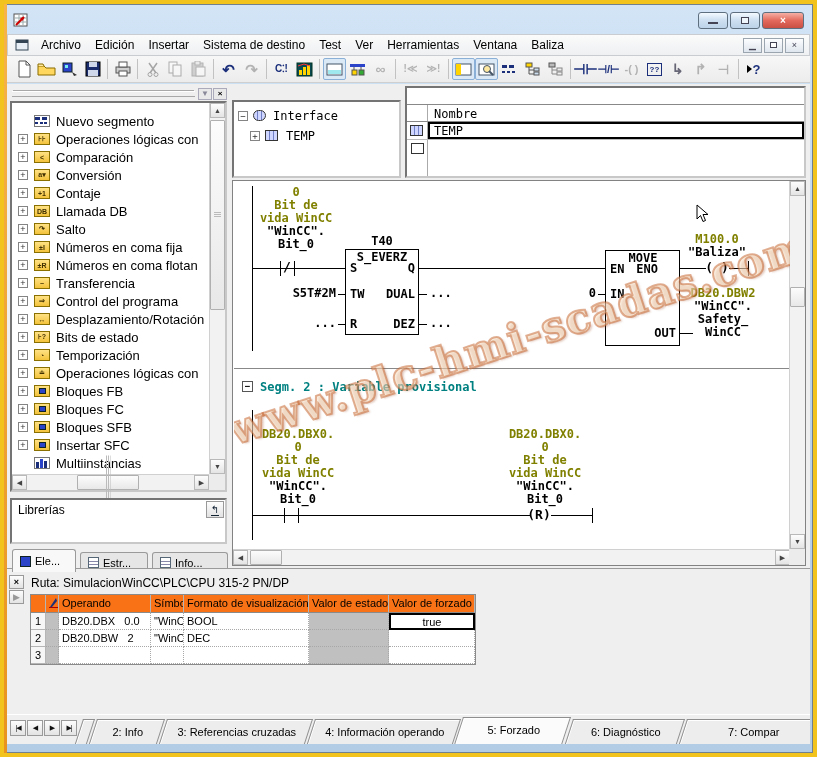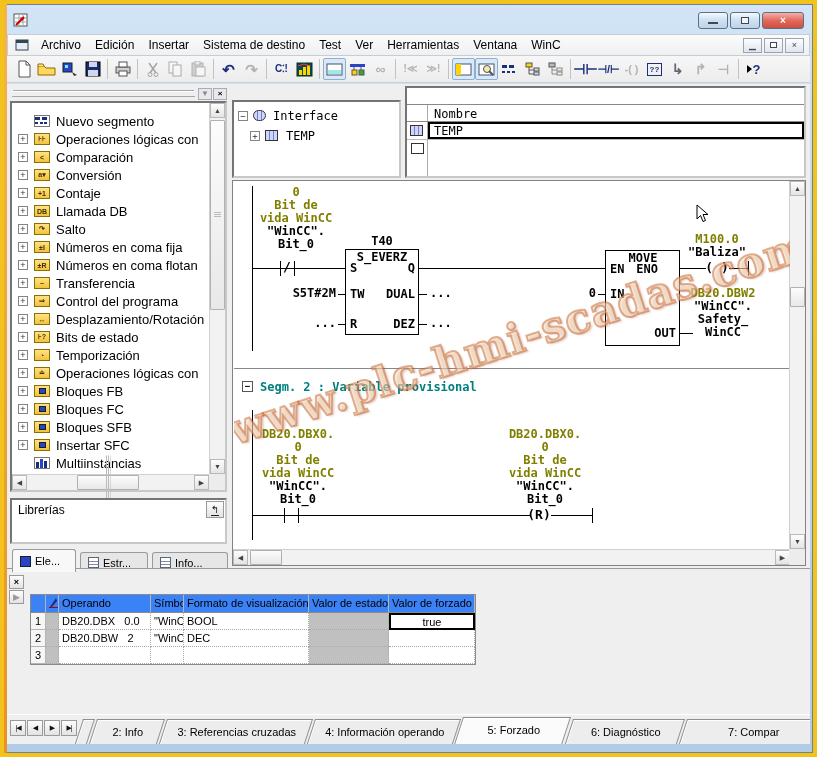--- a/index.html
+++ b/index.html
@@ -78,21 +78,21 @@
 .lbox{position:absolute;border:1px solid #000;background:#fff}
 .ncslash{position:absolute;font:bold 13px "DejaVu Sans Mono",monospace}
 .ncslash::before{content:"/"}
 .segminus{position:absolute;width:11px;height:11px;border:1px solid #555;background:#fff;font:bold 9px "DejaVu Sans Mono",monospace;line-height:9px;text-align:center}
 .segminus::before{content:"−"}
 .watermark{position:absolute;left:-4px;top:225px;width:560px;font:bold 42px "DejaVu Serif",serif;letter-spacing:1px;color:rgba(247,224,196,.55);-webkit-text-stroke:2px rgba(196,98,44,.5);text-shadow:2px 2px 2px rgba(150,60,20,.25);transform:rotate(-18deg);transform-origin:left center;pointer-events:none;white-space:nowrap;z-index:5}
 
 .bpanel{position:absolute;left:7px;top:568px;width:803px;height:146px;background:#efefef;border-top:1px solid #9a9a9a}
 .sqbtn{position:absolute;width:15px;height:14px;border:1px solid #9a9a9a;background:linear-gradient(#fdfdfd,#e3e3e3);font-size:9px;display:flex;align-items:center;justify-content:center}
 .ftable{position:absolute;left:23px;top:25px;display:grid;grid-template-columns:15px 13px 92px 33px 125px 80px 86px;border:1px solid #8a8a8a;background:#fff}
-.th{background:#3b82f6;border-right:1px solid #b5b5b5;border-bottom:1px solid #8a8a8a;font-size:11px;padding:2px 3px;height:18px;white-space:nowrap;overflow:hidden}
+.th{background:#f97316;border-right:1px solid #b5b5b5;border-bottom:1px solid #8a8a8a;font-size:11px;padding:2px 3px;height:18px;white-space:nowrap;overflow:hidden}
 .th.c{text-align:center}
 .td{border-right:1px dotted #a8a8a8;border-bottom:1px dotted #a8a8a8;font-size:11px;padding:2px 3px;height:17px;white-space:pre;overflow:hidden;background:#fff}
 .td.num{background:#f6f6f6;border-right:1px solid #b5b5b5;border-bottom:1px solid #b5b5b5;text-align:center}
 .td.gray{background:#c0c0c0}
 .td.sel{border:2px solid #000;text-align:center;padding:1px 0}
 
 .btabbar{position:absolute;left:7px;top:714px;width:803px;height:30px;background:#efefef;border-top:1px solid #fff;overflow:hidden}
 .navb{position:absolute;top:5px;width:16px;height:16px;border:1px solid #9a9a9a;background:linear-gradient(#fdfdfd,#e3e3e3);font-size:7px;display:flex;align-items:center;justify-content:center;color:#111;letter-spacing:-1px}
 .btab{position:absolute;top:4px;height:26px;background:#ededed;border:1px solid #8f8f8f;border-bottom:none;transform:skewX(-18deg);transform-origin:top;box-shadow:inset 1px 1px 0 #fff}
 .btab .lb{display:block;transform:skewX(18deg);text-align:center;font-size:11px;padding-top:6px;white-space:nowrap}
@@ -131,21 +131,21 @@
       <rect x="1" y="1" width="12" height="3" fill="#345"></rect>
     </svg>
   <span class="menu-item">Archivo</span>
   <span class="menu-item">Edición</span>
   <span class="menu-item">Insertar</span>
   <span class="menu-item">Sistema de destino</span>
   <span class="menu-item">Test</span>
   <span class="menu-item">Ver</span>
   <span class="menu-item">Herramientas</span>
   <span class="menu-item">Ventana</span>
-  <span class="menu-item">WinC</span>
+  <span class="menu-item">Baliza</span>
   <span class="mdibtns">
     <span class="mdib">▁</span>
     <span class="mdib">
         <span style="width:7px;height:6px;border:1px solid #445;background:#fff"></span>
       </span>
     <span class="mdib">×</span>
   </span>
 </div>
 
 <div class="toolbar">
@@ -601,20 +601,21 @@
    <span class="sbtn" style="left:0;top:0">◀</span>
    <span class="sbtn" style="right:0;top:0">▶</span>
    <span class="sthumb" style="left:17px;top:0;width:32px;height:15px"></span>
  </div>
  <div style="position:absolute;right:0;bottom:0;width:16px;height:16px;background:#ececec"></div>
 </div>
 
 <div class="bpanel">
   <span class="sqbtn" style="left:2px;top:6px;font-weight:bold">×</span>
   <span class="sqbtn" style="left:2px;top:21px;color:#999">▶</span>
+  <span style="position:absolute;left:24px;top:7px">Ruta: SimulacionWinCC\PLC\CPU 315-2 PN/DP</span>
 
   <div class="ftable">
     <div class="th"></div>
     <div class="th"><svg width="9" height="11">
           <path d="M1 10 L7 1 L8 4 L3 10 Z" fill="#1b2f7b"></path>
           <rect x="0" y="10" width="9" height="1" fill="#a00"></rect>
         </svg></div>
     <div class="th">Operando</div>
     <div class="th">Símbol</div>
     <div class="th">Formato de visualización</div>

